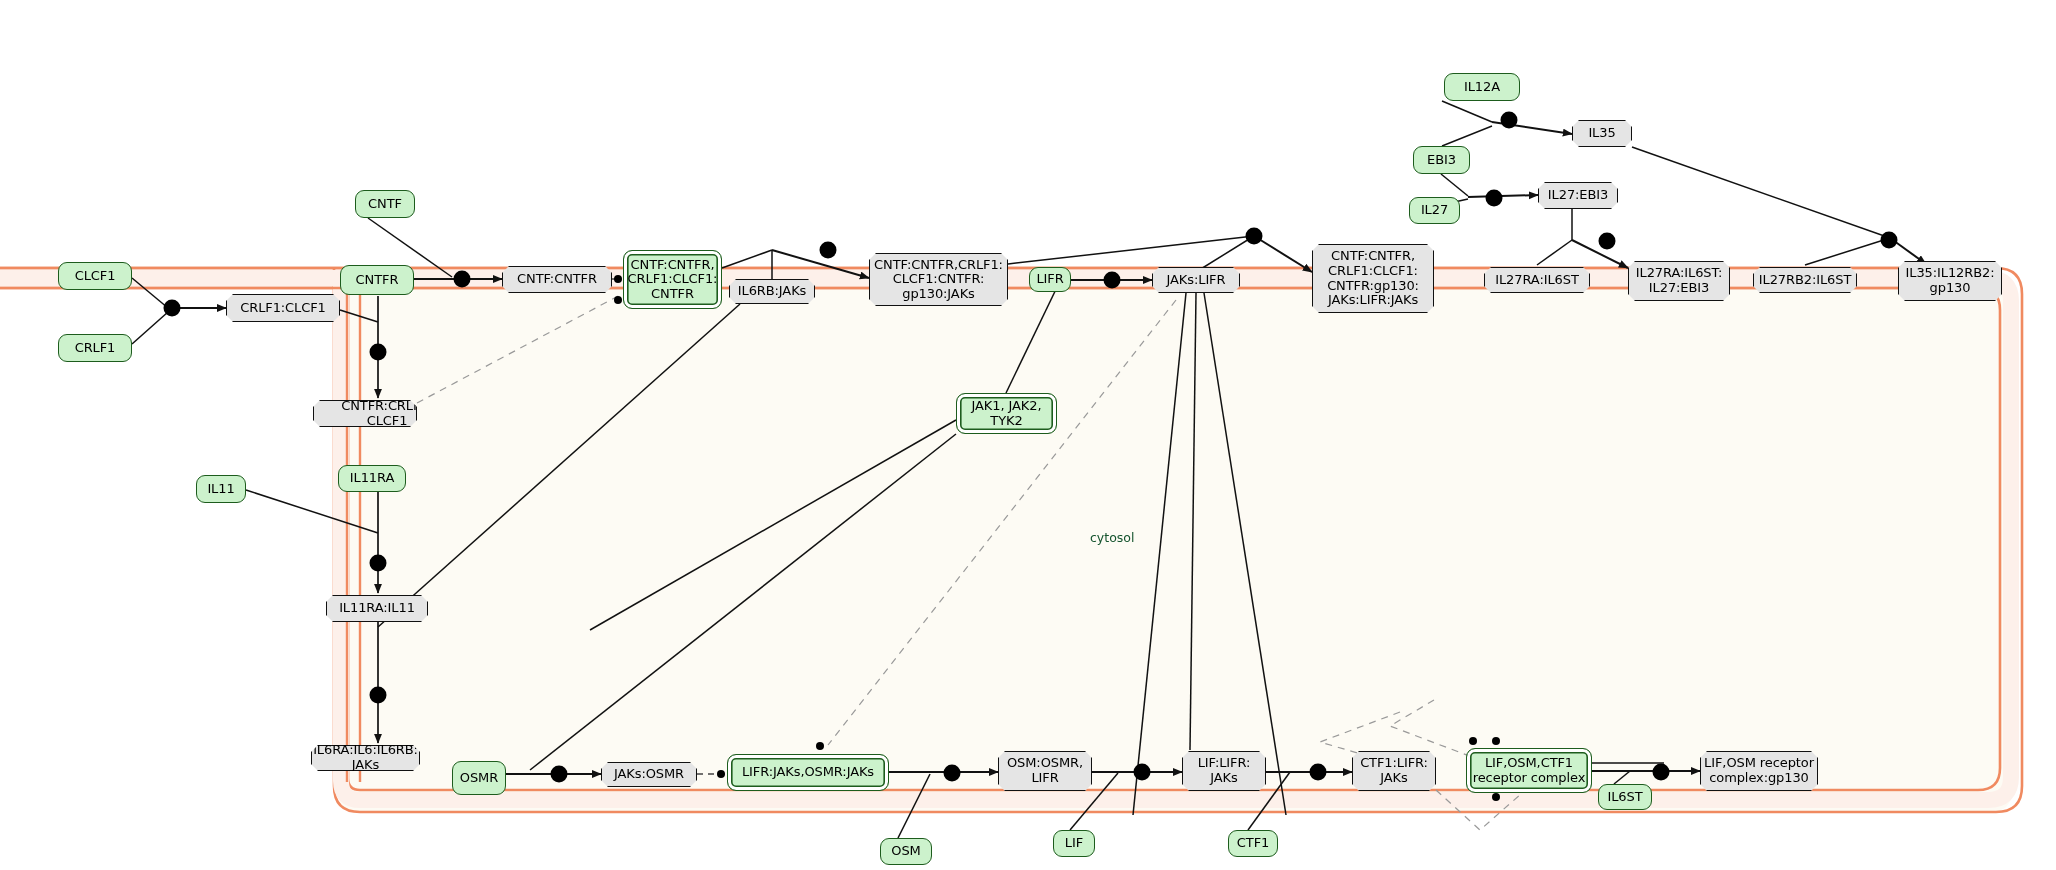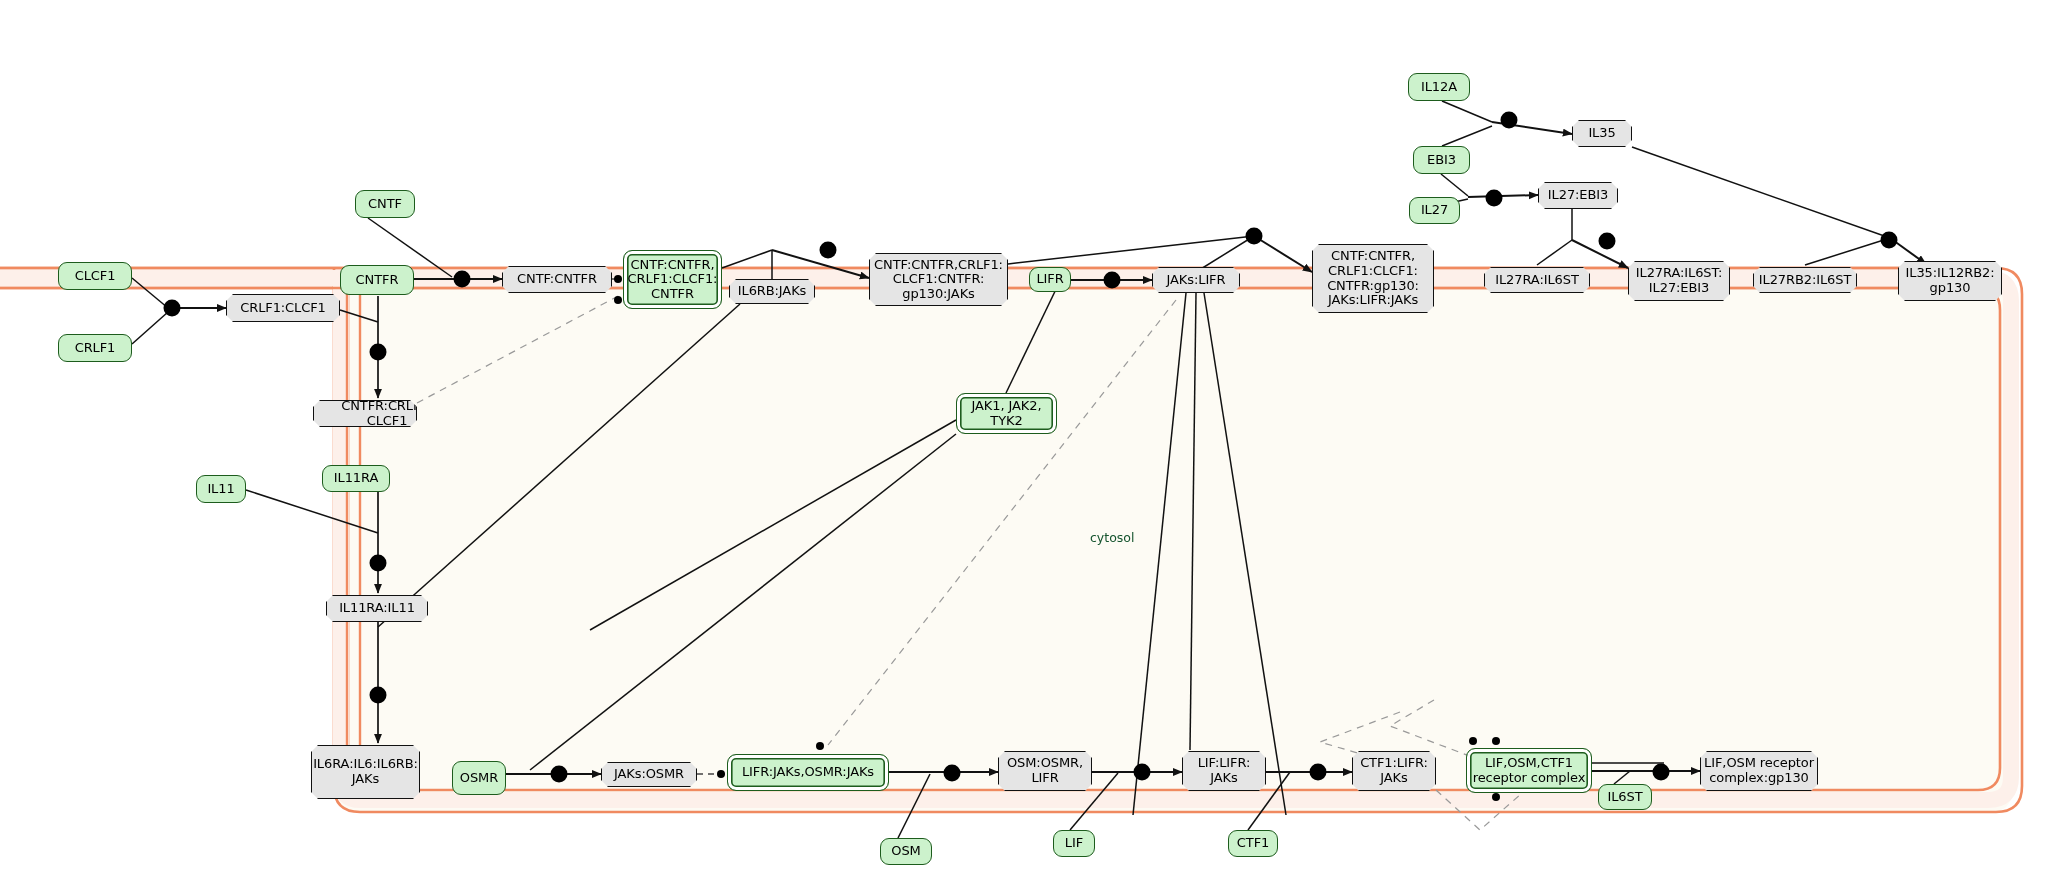--- a/index.html
+++ b/index.html
@@ -203,37 +203,37 @@
       <div class="node complex complex-oct" style="left: 729px; top: 279px; width: 86px; height: 25px;">IL6RB:JAKs</div>
       <div class="node complex complex-oct" style="left: 869px; top: 253px; width: 139px; height: 53px;">CNTF:CNTFR,CRLF1:
 CLCF1:CNTFR:
 gp130:JAKs</div>
       <div class="node entity" style="left: 1029px; top: 267px; width: 42px; height: 25px;">LIFR</div>
       <div class="node complex complex-oct" style="left: 1152px; top: 267px; width: 88px; height: 26px;">JAKs:LIFR</div>
       <div class="node complex complex-oct" style="left: 1312px; top: 244px; width: 122px; height: 69px;">CNTF:CNTFR,
 CRLF1:CLCF1:
 CNTFR:gp130:
 JAKs:LIFR:JAKs</div>
-      <div class="node entity" style="left: 1408px; top: 73px; width: 62px; height: 28px;">IL12A</div>
+      <div class="node entity" style="left: 1444px; top: 73px; width: 76px; height: 28px;">IL12A</div>
       <div class="node entity" style="left: 1413px; top: 146px; width: 57px; height: 28px;">EBI3</div>
       <div class="node entity" style="left: 1409px; top: 197px; width: 51px; height: 27px;">IL27</div>
       <div class="node complex complex-oct" style="left: 1572px; top: 120px; width: 60px; height: 27px;">IL35</div>
       <div class="node complex complex-oct" style="left: 1538px; top: 182px; width: 80px; height: 27px;">IL27:EBI3</div>
       <div class="node complex complex-oct" style="left: 1484px; top: 267px; width: 106px; height: 26px;">IL27RA:IL6ST</div>
       <div class="node complex complex-oct" style="left: 1628px; top: 261px; width: 102px; height: 40px;">IL27RA:IL6ST:
 IL27:EBI3</div>
       <div class="node complex complex-oct" style="left: 1753px; top: 267px; width: 104px; height: 26px;">IL27RB2:IL6ST</div>
       <div class="node complex complex-oct" style="left: 1898px; top: 261px; width: 104px; height: 40px;">IL35:IL12RB2:
 gp130</div>
       <div class="node complex complex-oct" style="left: 313px; top: 400px; width: 104px; height: 27px; padding-left: 44px;">CNTFR:CRLF1:
 CLCF1</div>
-      <div class="node entity" style="left: 322px; top: 465px; width: 68px; height: 27px;">IL11RA</div>
+      <div class="node entity" style="left: 338px; top: 465px; width: 68px; height: 27px;">IL11RA</div>
       <div class="node entity" style="left: 196px; top: 475px; width: 50px; height: 28px;">IL11</div>
       <div class="node complex complex-oct" style="left: 326px; top: 595px; width: 102px; height: 27px;">IL11RA:IL11</div>
-      <div class="node complex complex-oct" style="left: 311px; top: 745px; width: 109px; height: 54px;">IL6RA:IL6:IL6RB:
+      <div class="node complex complex-oct" style="left: 311px; top: 745px; width: 109px; height: 26px;">IL6RA:IL6:IL6RB:
 JAKs</div>
       <div class="node setbox" style="left: 956px; top: 393px; width: 101px; height: 41px;">JAK1, JAK2,
 TYK2</div>
       <div class="node entity" style="left: 452px; top: 761px; width: 54px; height: 34px;">OSMR</div>
       <div class="node complex complex-oct" style="left: 601px; top: 762px; width: 96px; height: 25px;">JAKs:OSMR</div>
       <div class="node setbox" style="left: 727px; top: 754px; width: 162px; height: 37px;">LIFR:JAKs,OSMR:JAKs</div>
       <div class="node entity" style="left: 880px; top: 838px; width: 52px; height: 27px;">OSM</div>
       <div class="node complex complex-oct" style="left: 998px; top: 751px; width: 94px; height: 40px;">OSM:OSMR,
 LIFR</div>
       <div class="node entity" style="left: 1053px; top: 830px; width: 42px; height: 27px;">LIF</div>

